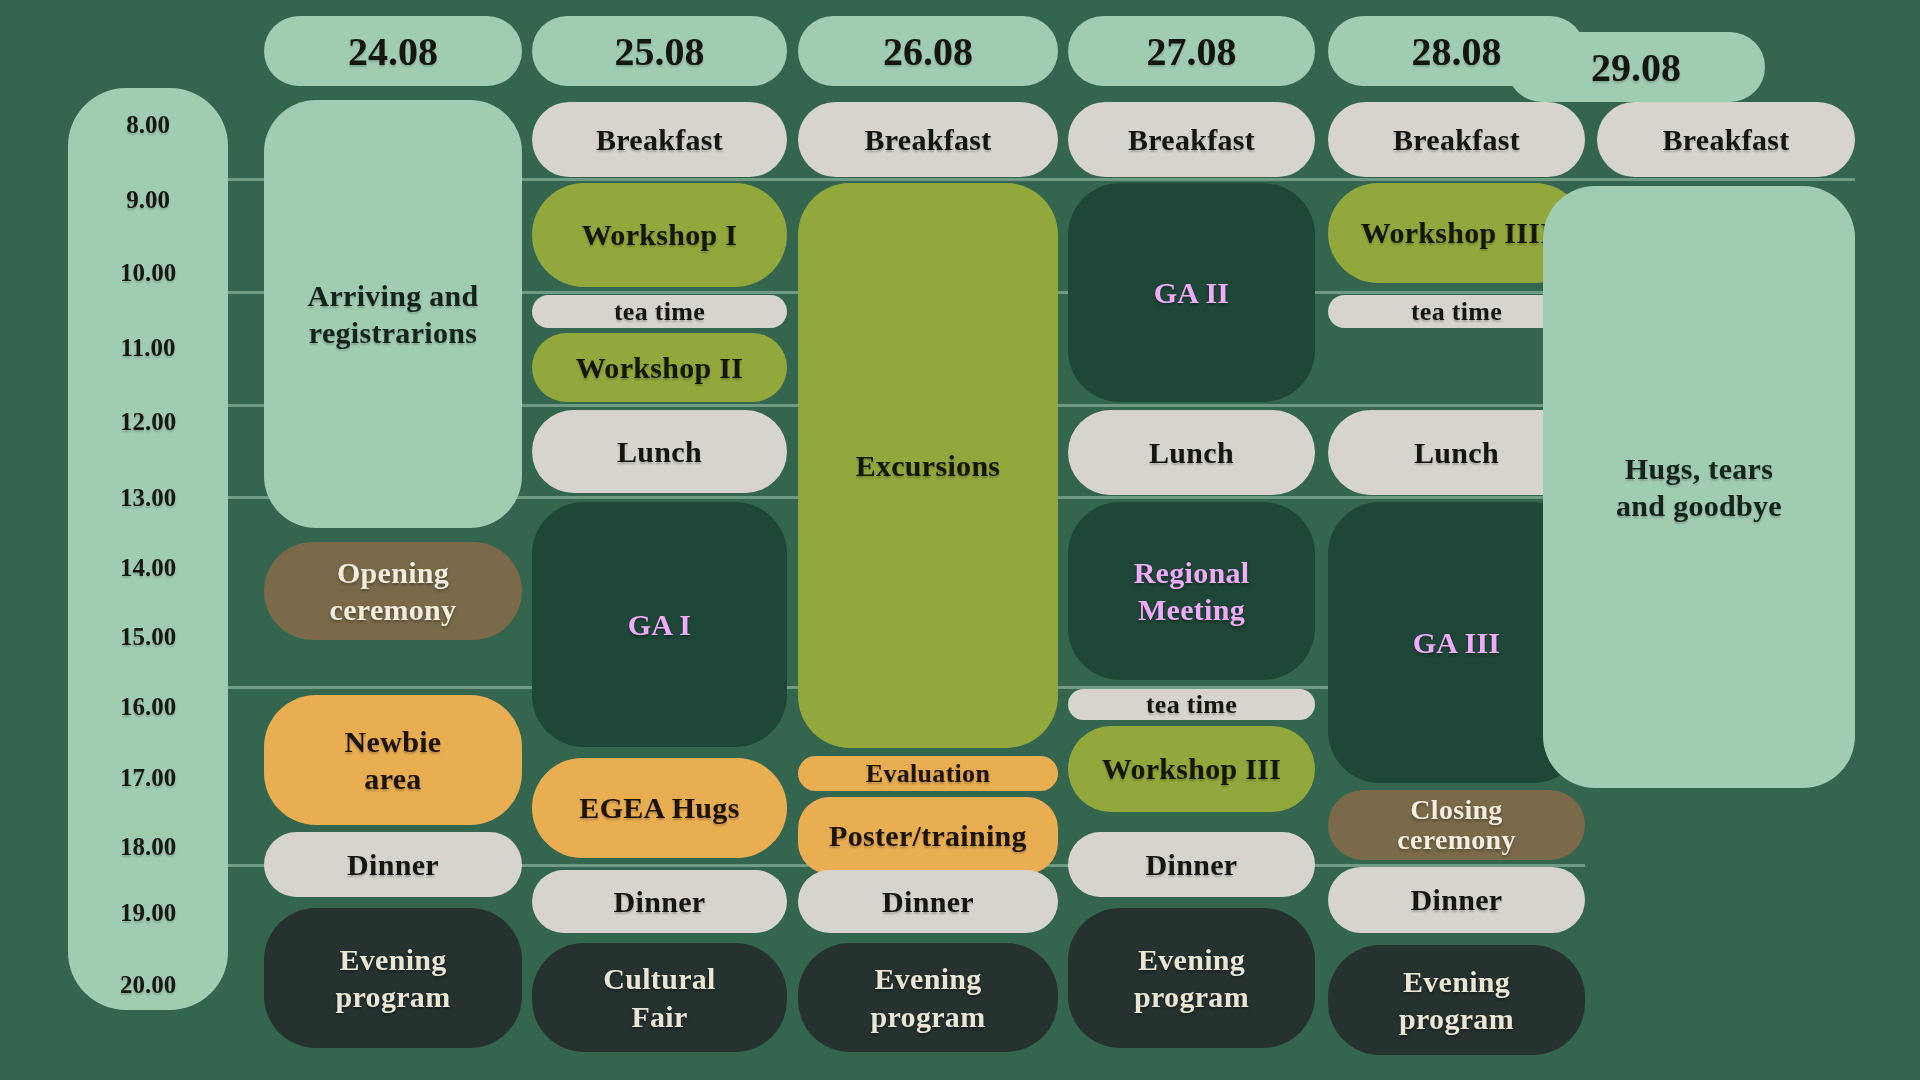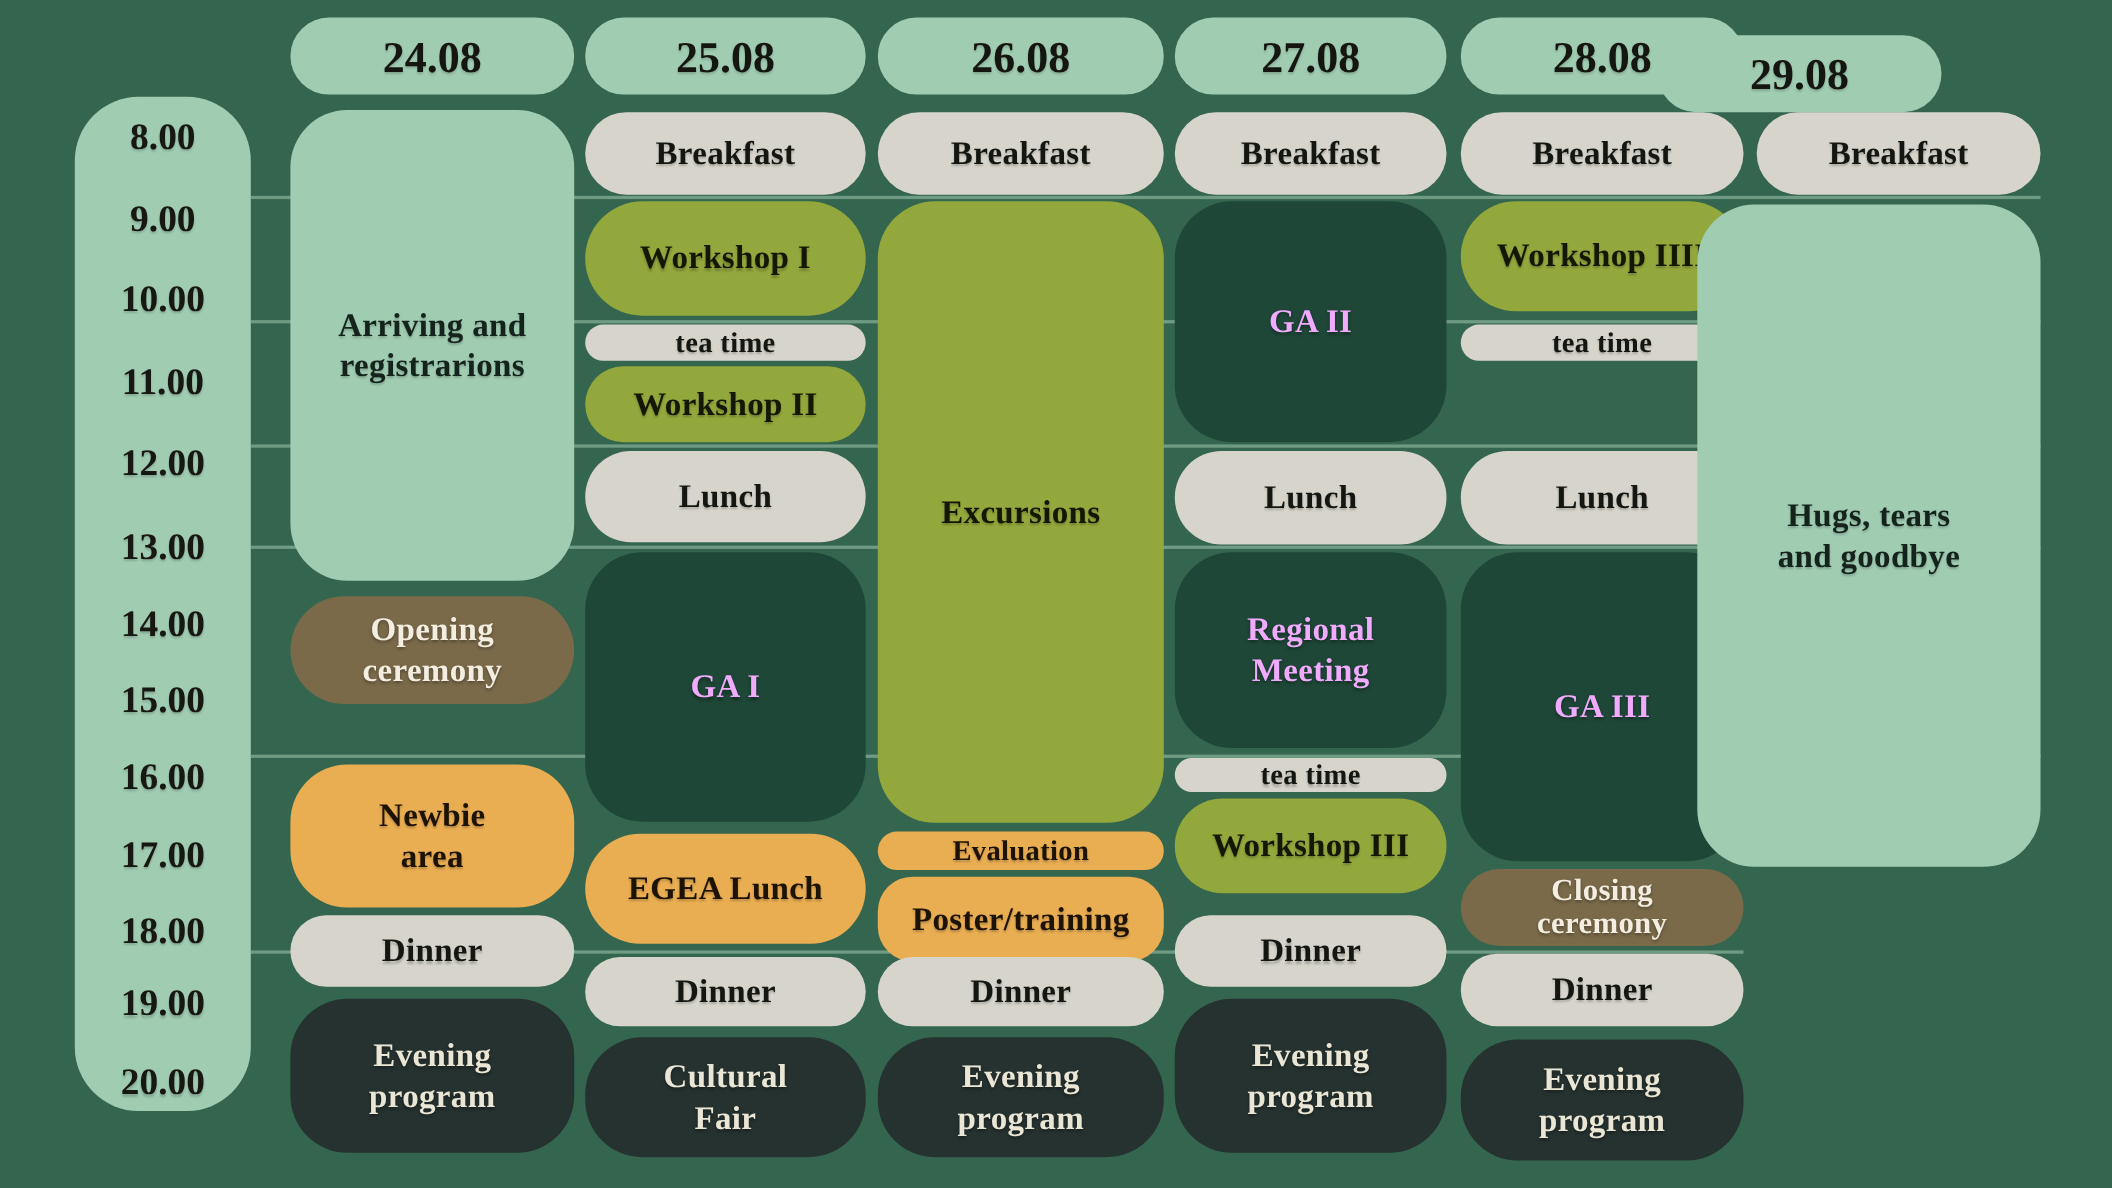--- a/index.html
+++ b/index.html
@@ -10,21 +10,21 @@
   }
   .grid-line{
     position:absolute;height:3px;z-index:1;background:var(--line,#6E9B82);
   }
   .time-column{
     position:absolute;left:68px;top:88px;width:160px;height:922px;
     background:var(--mint,#A0CCB2);border-radius:58px;z-index:2;
   }
   .hour-label{
     position:absolute;left:0;width:100%;transform:translateY(-50%);
-    text-align:center;font-size:34px;font-weight:700;color:#181812;
+    text-align:center;font-size:25px;font-weight:700;color:#181812;
     text-shadow:0 2px 2px rgba(0,0,0,.18);
   }
   .day-header{
     position:absolute;top:16px;height:70px;border-radius:35px;z-index:2;
     background:var(--mint,#A0CCB2);display:flex;align-items:center;justify-content:center;
     font-size:40px;font-weight:700;color:#15161０;
     color:#151610;text-shadow:0 2px 2px rgba(0,0,0,.18);
   }
   .event{
     position:absolute;z-index:2;display:flex;flex-direction:column;
@@ -100,21 +100,21 @@
     <div class="event t-olive" style="left: 532px; width: 255px; top: 333px; height: 69px; border-radius: 34.5px;">
       <span>Workshop II</span>
     </div>
     <div class="event t-gray" style="left: 532px; width: 255px; top: 410px; height: 83px; border-radius: 41.5px;">
       <span>Lunch</span>
     </div>
     <div class="event t-dark" style="left: 532px; width: 255px; top: 502px; height: 245px; border-radius: 52px;">
       <span>GA I</span>
     </div>
     <div class="event t-orange" style="left: 532px; width: 255px; top: 758px; height: 100px; border-radius: 50px;">
-      <span>EGEA Lunch</span>
+      <span>EGEA Hugs</span>
     </div>
     <div class="event t-gray" style="left: 532px; width: 255px; top: 870px; height: 63px; border-radius: 31.5px;">
       <span>Dinner</span>
     </div>
     <div class="event t-charcoal" style="left: 532px; width: 255px; top: 943px; height: 109px; border-radius: 52px;">
       <span>Cultural</span>
       <span>Fair</span>
     </div>
     <div class="day-header" style="left: 798px; width: 260px;">26.08</div>
     <div class="event t-gray" style="left: 798px; width: 260px; top: 102px; height: 75px; border-radius: 37.5px;">

